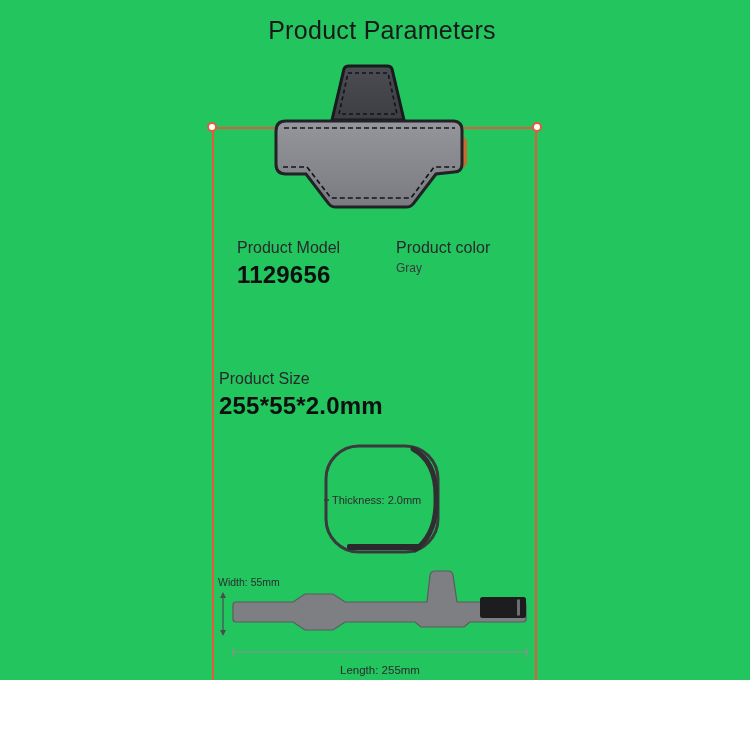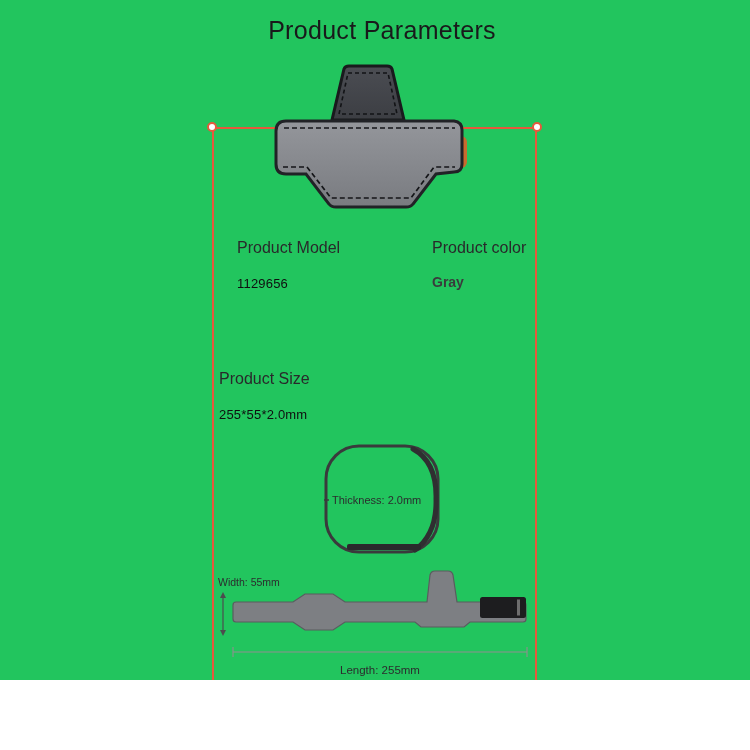--- a/index.html
+++ b/index.html
@@ -9,23 +9,23 @@
          transform:translateX(7px);font-size:25px;font-weight:500;letter-spacing:.3px;color:#19191b;}
   .border-box{position:absolute;left:212px;top:127px;width:321px;height:592px;
               border:2px solid #e5593c;background:transparent;}
   .corner-dot{position:absolute;width:6px;height:6px;border:2px solid #e5593c;border-radius:50%;
               background:#fff;}
   .dot-tl{left:-7px;top:-7px;} .dot-tr{right:-7px;top:-7px;}
   .dot-bl{left:-7px;bottom:-7px;} .dot-br{right:-7px;bottom:-7px;}
   .photo{position:absolute;left:256px;top:64px;width:212px;height:152px;}
   .spec-cell{position:absolute;line-height:1.15;}
   .spec-cell .label{font-size:16px;font-weight:400;color:#29292b;}
-  .spec-cell .value{font-size:13px;font-weight:400;color:#0f0f10;margin-top:20px;letter-spacing:.2px;}
-  .spec-cell .value.small{font-size:14px;font-weight:700;color:#3a3a3c;margin-top:17px;letter-spacing:0;}
-  .c00{left:237px;top:239px;} .c01{left:432px;top:239px;}
+  .spec-cell .value{font-size:24px;font-weight:700;color:#0f0f10;margin-top:4px;letter-spacing:.2px;}
+  .spec-cell .value.small{font-size:12px;font-weight:400;color:#3a3a3c;margin-top:5px;letter-spacing:0;}
+  .c00{left:237px;top:239px;} .c01{left:396px;top:239px;}
   .c10{left:237px;top:305px;} .c11{left:408px;top:303px;}
   .c20{left:219px;top:370px;} .c21{left:408px;top:370px;}
   .loop-diagram{position:absolute;left:316px;top:440px;width:132px;height:122px;}
   .strap-diagram{position:absolute;left:212px;top:562px;width:330px;height:125px;}
   svg text{font-family:"Liberation Sans",sans-serif;}
 </style>
 </head>
 <body>
 
 <div class="canvas">

